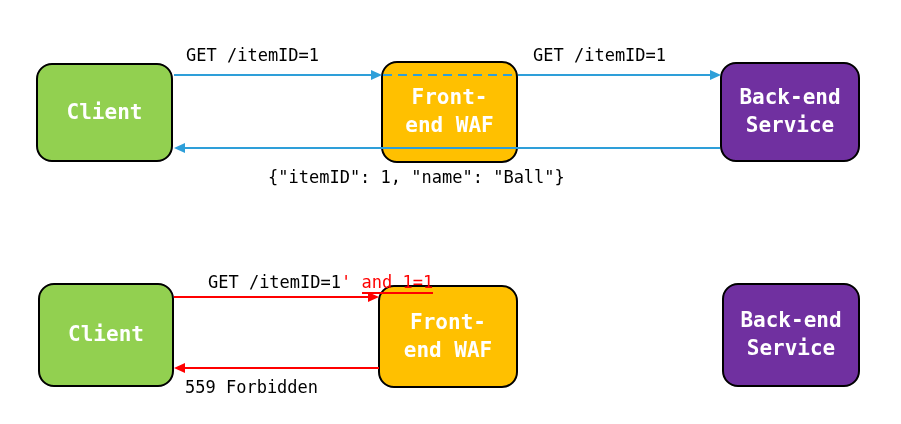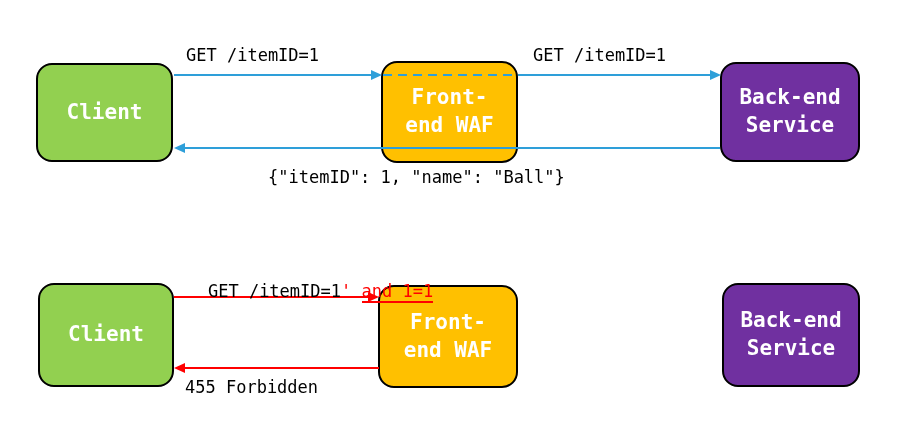--- a/index.html
+++ b/index.html
@@ -70,21 +70,21 @@
   .msg {
     position: absolute;
     font-size: 17px;
     color: #000000;
     white-space: pre;
     z-index: 3;
   }
   #label-req-top-1   { left: 186px; top: 45px; }
   #label-req-top-2   { left: 533px; top: 45px; }
   #label-resp-top    { left: 268px; top: 167px; }
-  #label-req-bottom  { left: 167px; top: 261px; }
+  #label-req-bottom  { left: 167px; top: 252px; }
   #label-resp-bottom { left: 185px; top: 377px; }
 
   .inj-red { color: #FF0000; }
   .inj-underline { color: #FF0000; border-bottom: 2.5px solid #FF0000; }
 </style>
 </head>
 <body>
 
 <div id="canvas">
 
@@ -146,15 +146,15 @@
 
   <div class="arrow red to-left" id="arrow-resp-bottom">
     <div class="line"></div>
     <div class="head"></div>
   </div>
 
   <div class="msg" id="label-req-bottom">
     <span>GET /itemID=1</span><span class="inj-red">' </span><span class="inj-underline">and 1=1</span>
   </div>
 
-  <div class="msg" id="label-resp-bottom">455 Forbidden</div>
+  <div class="msg" id="label-resp-bottom">559 Forbidden</div>
 
 </div>
 
 </body></html>

